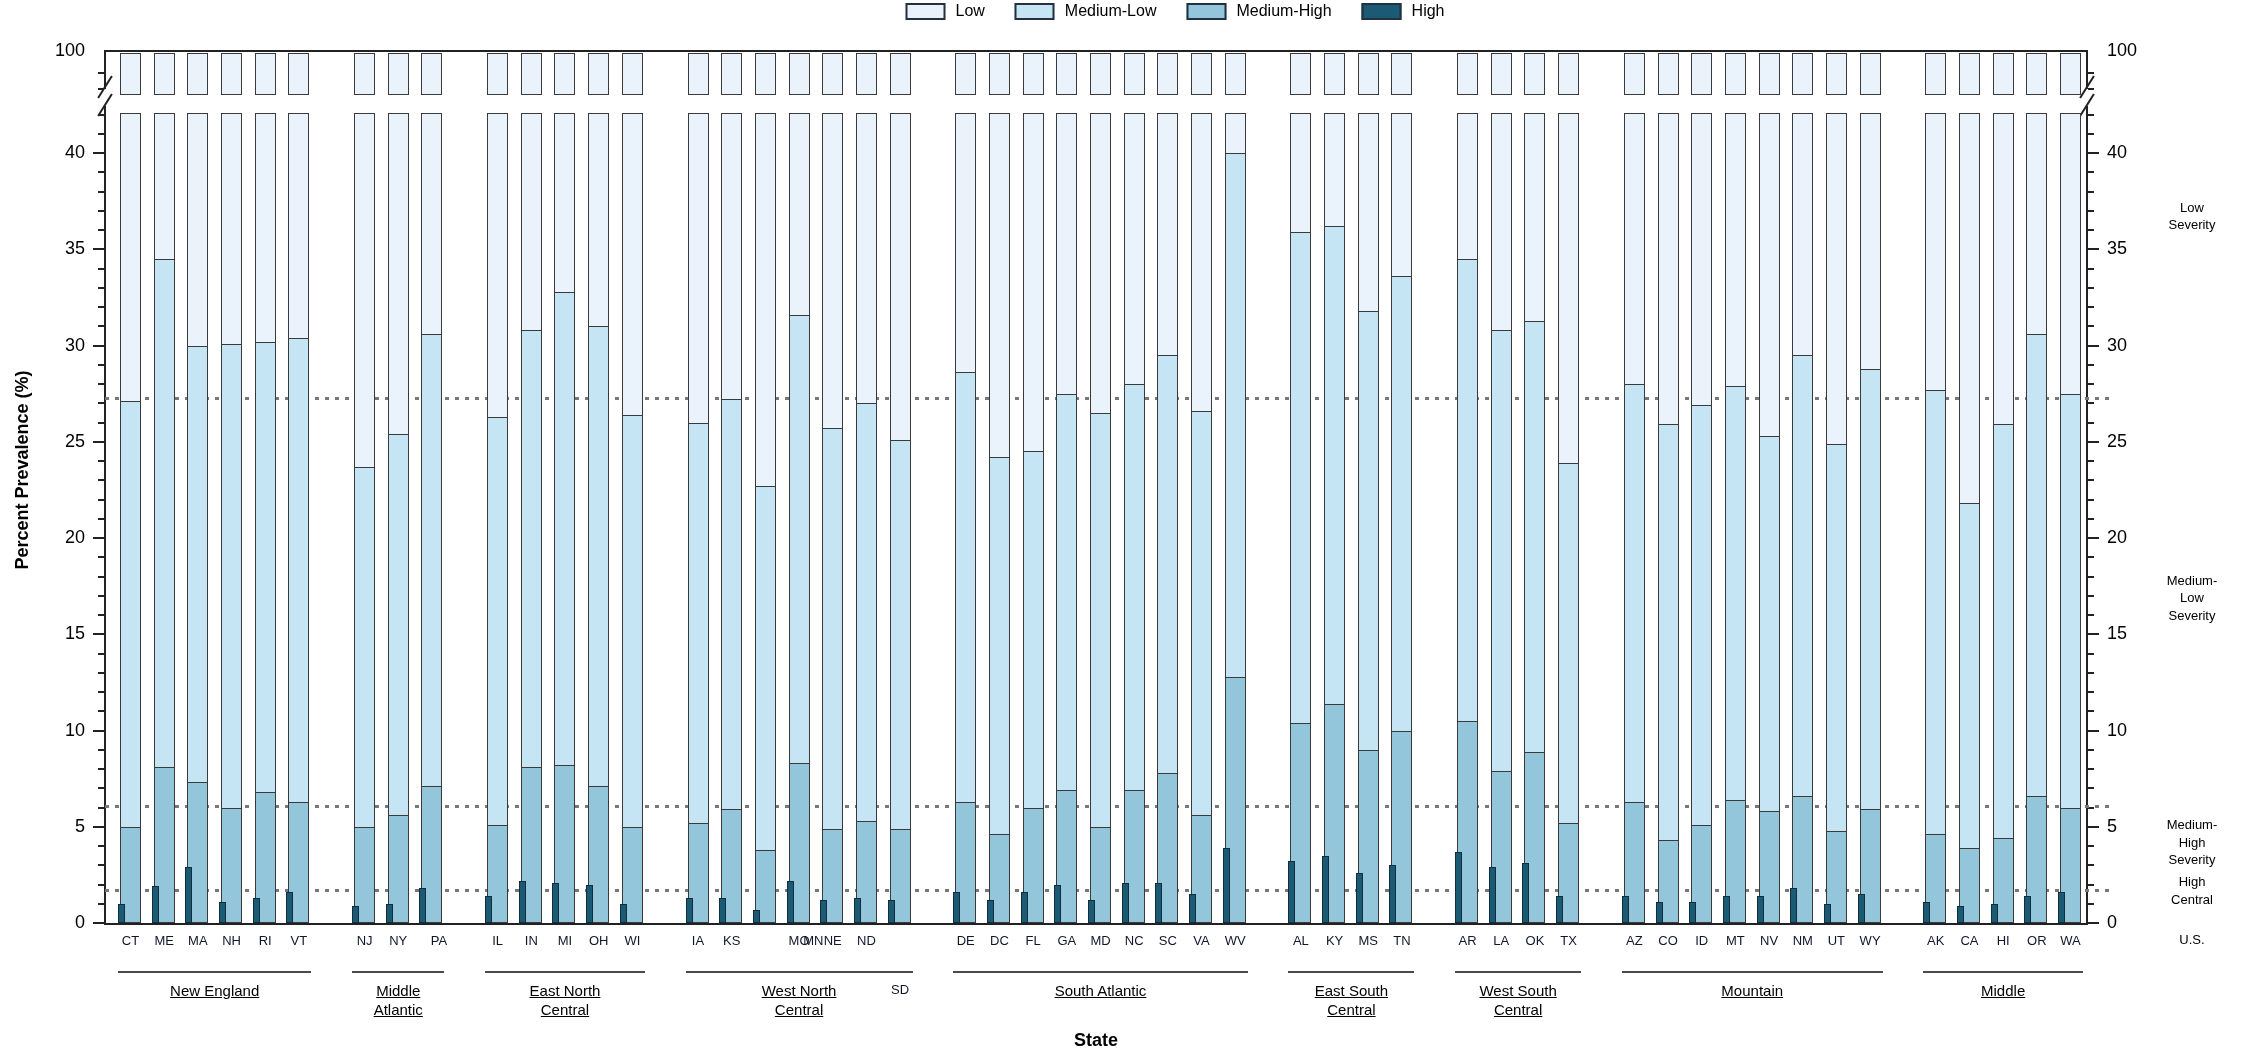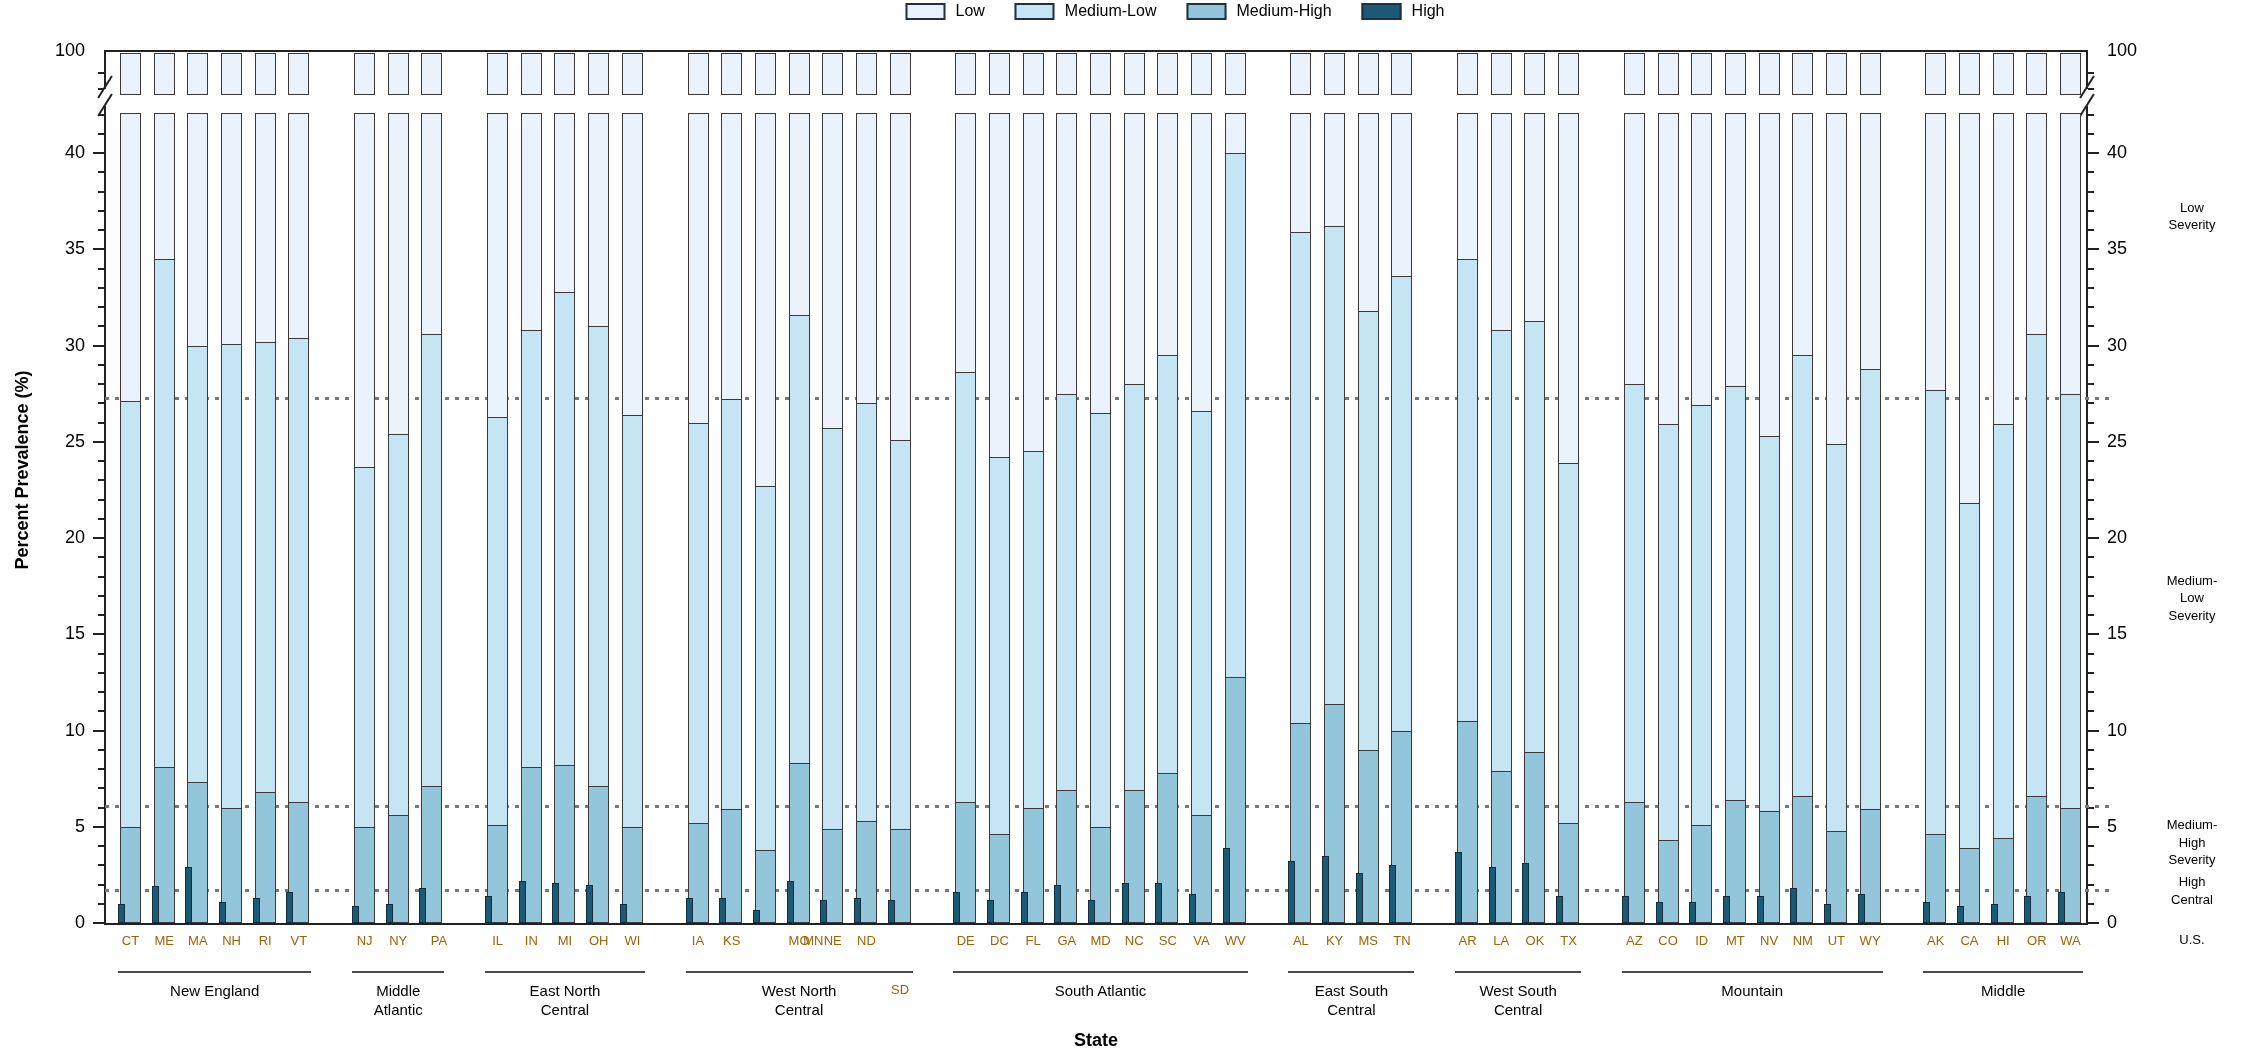--- a/index.html
+++ b/index.html
@@ -2,22 +2,22 @@
 <html><head>
 <meta charset="utf-8">
 <style>
   html,body{margin:0;padding:0;background:#fff;}
   .fig{position:relative;width:2253px;height:1063px;background:#fff;
        font-family:"Liberation Sans",sans-serif;color:#000;overflow:hidden;}
   .bar{position:absolute;box-sizing:border-box;border:1.5px solid #3a3a3a;}
   .tick{position:absolute;background:#222;}
   .axisline{position:absolute;background:#222;}
   .ticklabel{position:absolute;font-size:18px;color:#000;}
-  .statelabel{position:absolute;font-size:13px;color:#a16207;text-align:center;transform:translateX(-50%);}
-  .grouplabel{position:absolute;font-size:15px;color:#000;text-align:center;transform:translateX(-50%);white-space:pre-line;line-height:1.25;}
+  .statelabel{position:absolute;font-size:13px;color:#0f172a;text-align:center;transform:translateX(-50%);}
+  .grouplabel{position:absolute;font-size:15px;color:#000;text-align:center;transform:translateX(-50%);white-space:pre-line;line-height:1.25;text-decoration:underline;}
   .groupline{position:absolute;height:2px;background:#4a4a4a;}
   .refline{position:absolute;height:3px;
      background-image:repeating-linear-gradient(to right,#787878 0 4px,transparent 4px 10px);}
   .breakmark{position:absolute;width:26px;height:2px;background:#222;transform:rotate(-58deg);}
   .sevlabel{position:absolute;font-size:13px;color:#000;text-align:center;transform:translate(-50%,-50%);white-space:pre-line;line-height:1.35;}
   .legend{position:absolute;top:2px;left:1175px;transform:translateX(-50%);display:flex;align-items:center;gap:30px;}
   .legend-item{display:flex;align-items:center;gap:10px;}
   .legend-swatch{width:40px;height:17px;box-sizing:border-box;border:2px solid #223040;}
   .legend-label{font-size:16px;color:#000;}
   .ytitle{position:absolute;left:22px;top:470px;transform:translate(-50%,-50%) rotate(-90deg);

